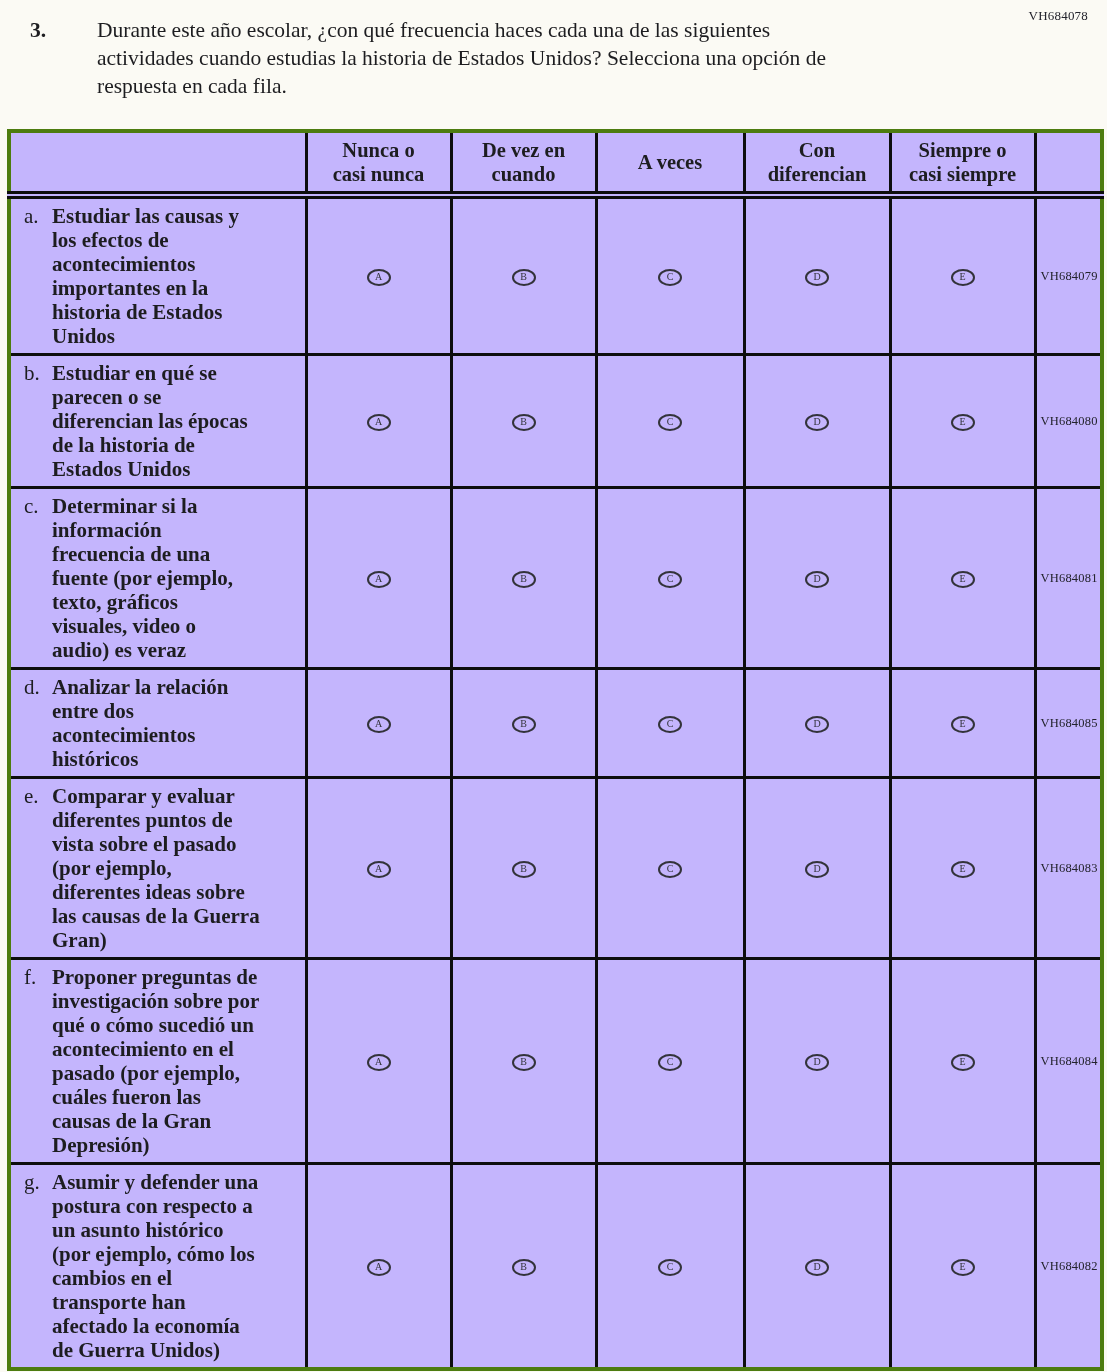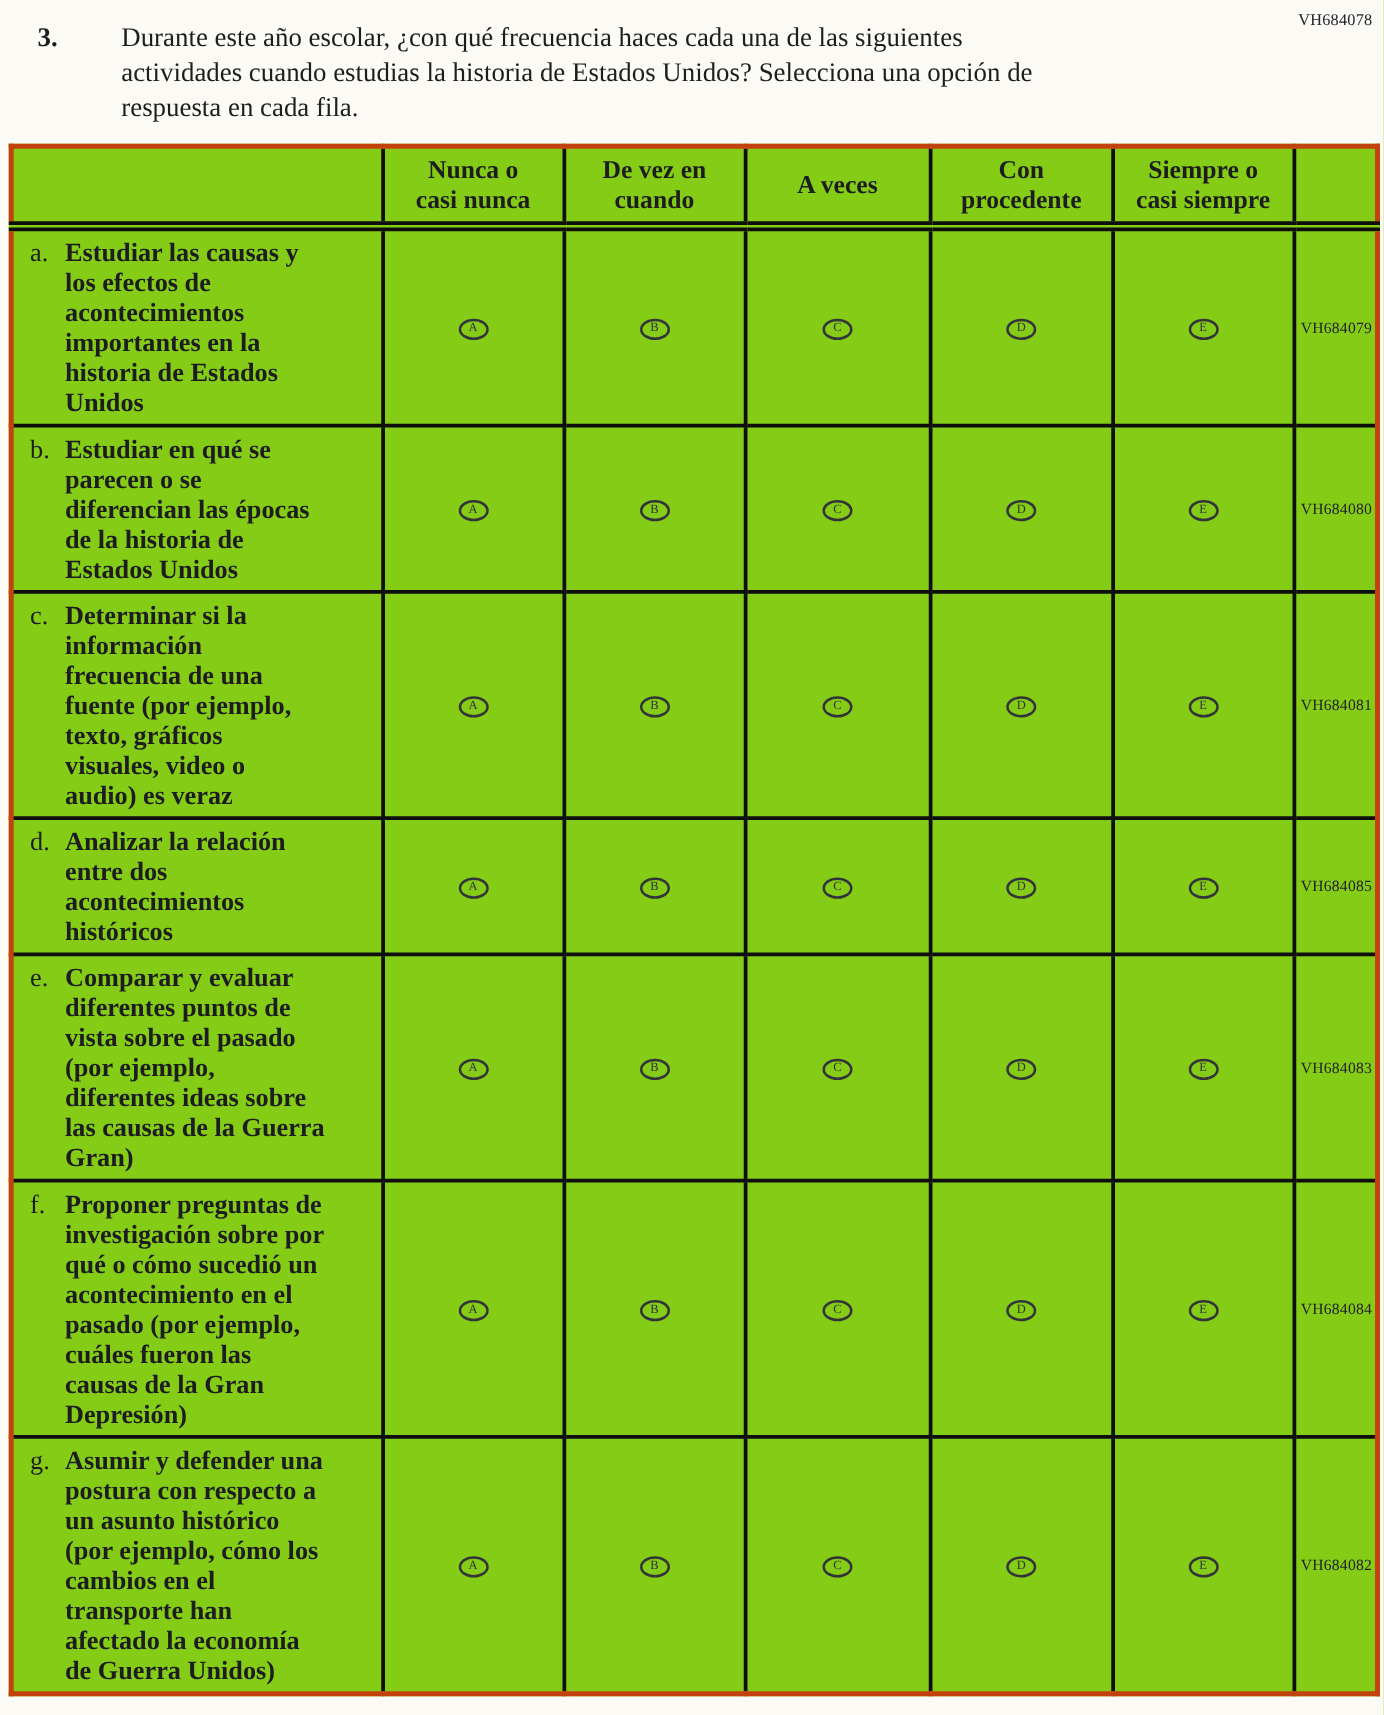--- a/index.html
+++ b/index.html
@@ -13,21 +13,21 @@
     color: #1d1d20;
     font-family: "Liberation Serif", "DejaVu Serif", serif;
     position: relative;
     overflow: hidden;
   }
 
   
   .page-code {
     position: absolute;
     top: 8px;
-    right: 9px;
+    right: 19px;
     font-size: 13px;
     letter-spacing: 0.2px;
     color: #23232c;
   }
 
   
   .question {
     position: absolute;
     top: 16px;
     left: 30px;
@@ -43,27 +43,27 @@
   .q-text {
     white-space: pre-line;
     max-width: 960px;
     margin-left: 32px;
   }
   .q-text strong { font-weight: normal; }
 
   
   table.matrix {
     position: absolute;
-    top: 115px;
+    top: 129px;
     left: 7px;
     width: 1093px;
     border-collapse: collapse;
     table-layout: fixed;
-    border: 4px solid #c2410c;
-    background: #84cc16;
+    border: 4px solid #4d7c0f;
+    background: #c4b5fd;
   }
   table.matrix th,
   table.matrix td {
     border: 3px solid #0e0e0e;
   }
   table.matrix thead th {
     border-bottom: 8px double #0e0e0e;
     font-size: 20.5px;
     font-weight: bold;
     line-height: 24px;
@@ -141,21 +141,21 @@
   </colgroup>
   <thead>
     <tr>
       <th></th>
       <th>Nunca o
 casi nunca</th>
       <th>De vez en
 cuando</th>
       <th>A veces</th>
       <th>Con
-procedente</th>
+diferencian</th>
       <th>Siempre o
 casi siempre</th>
       <th></th>
     </tr>
   </thead>
   <tbody>
 
     <tr>
       <td class="stem">
         <div class="stem-inner">

